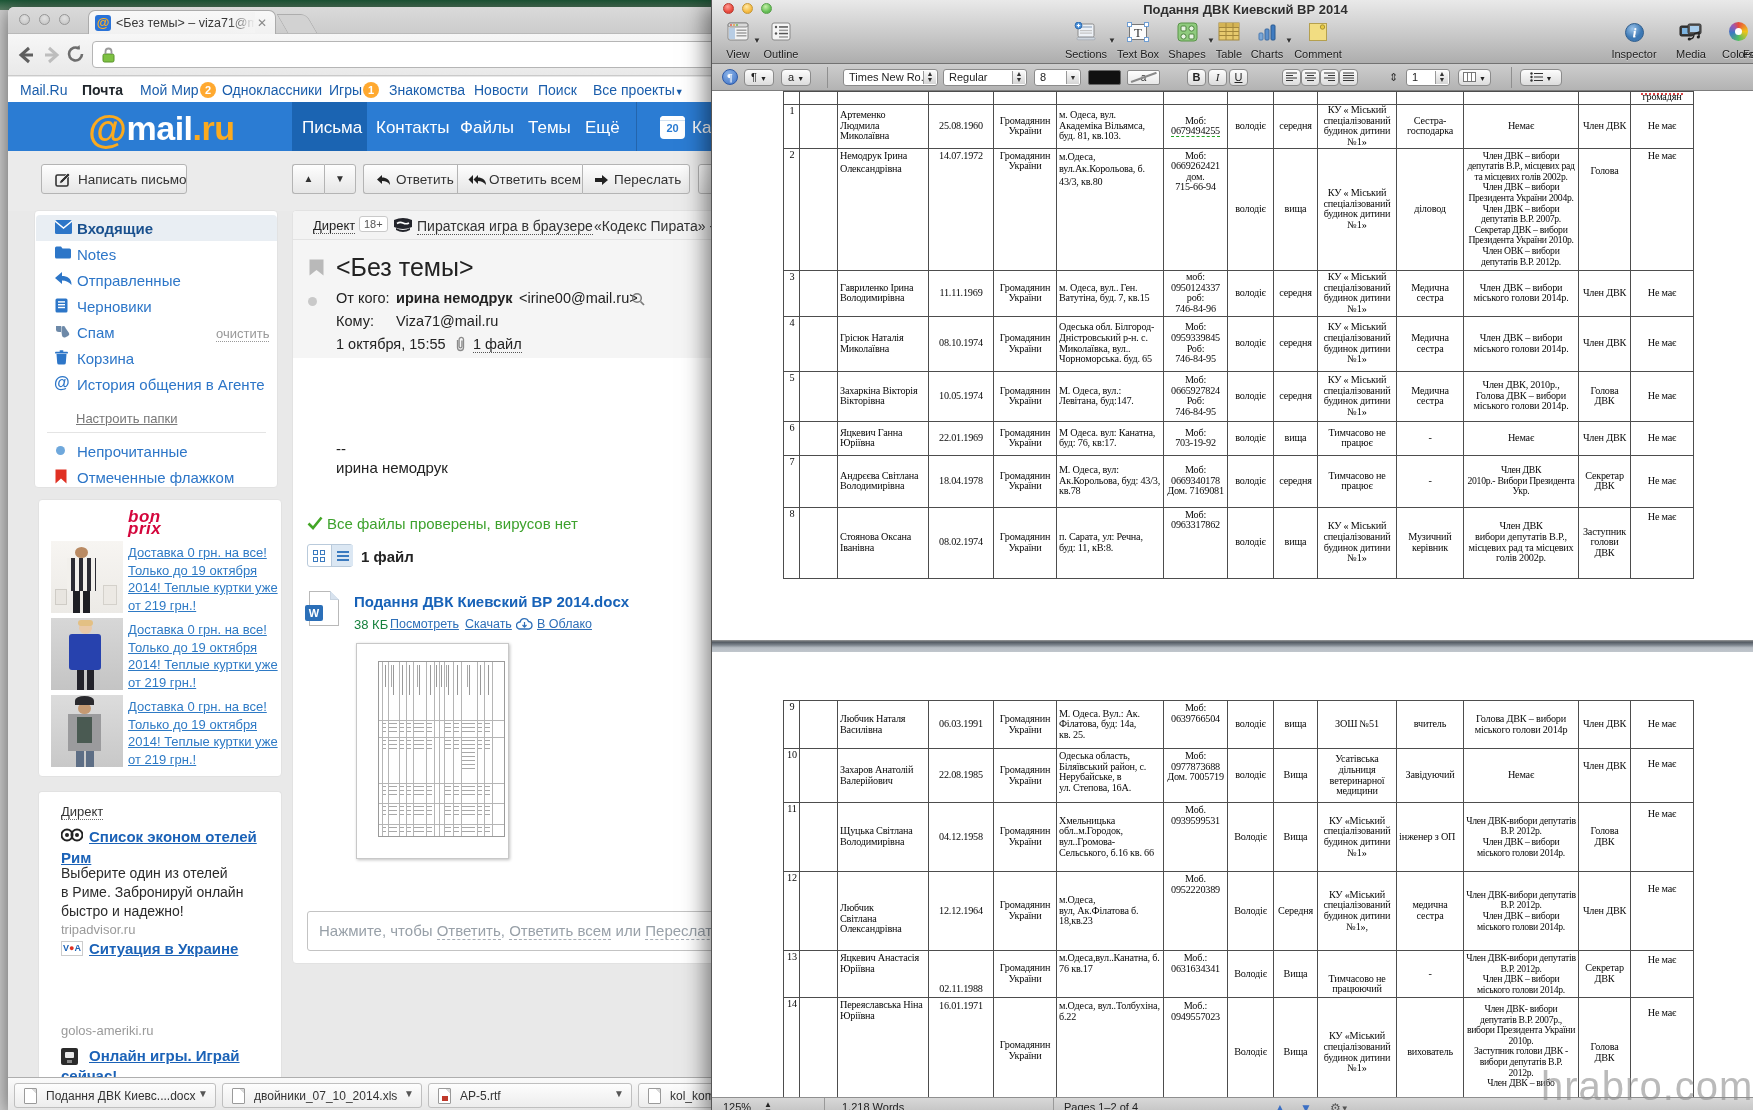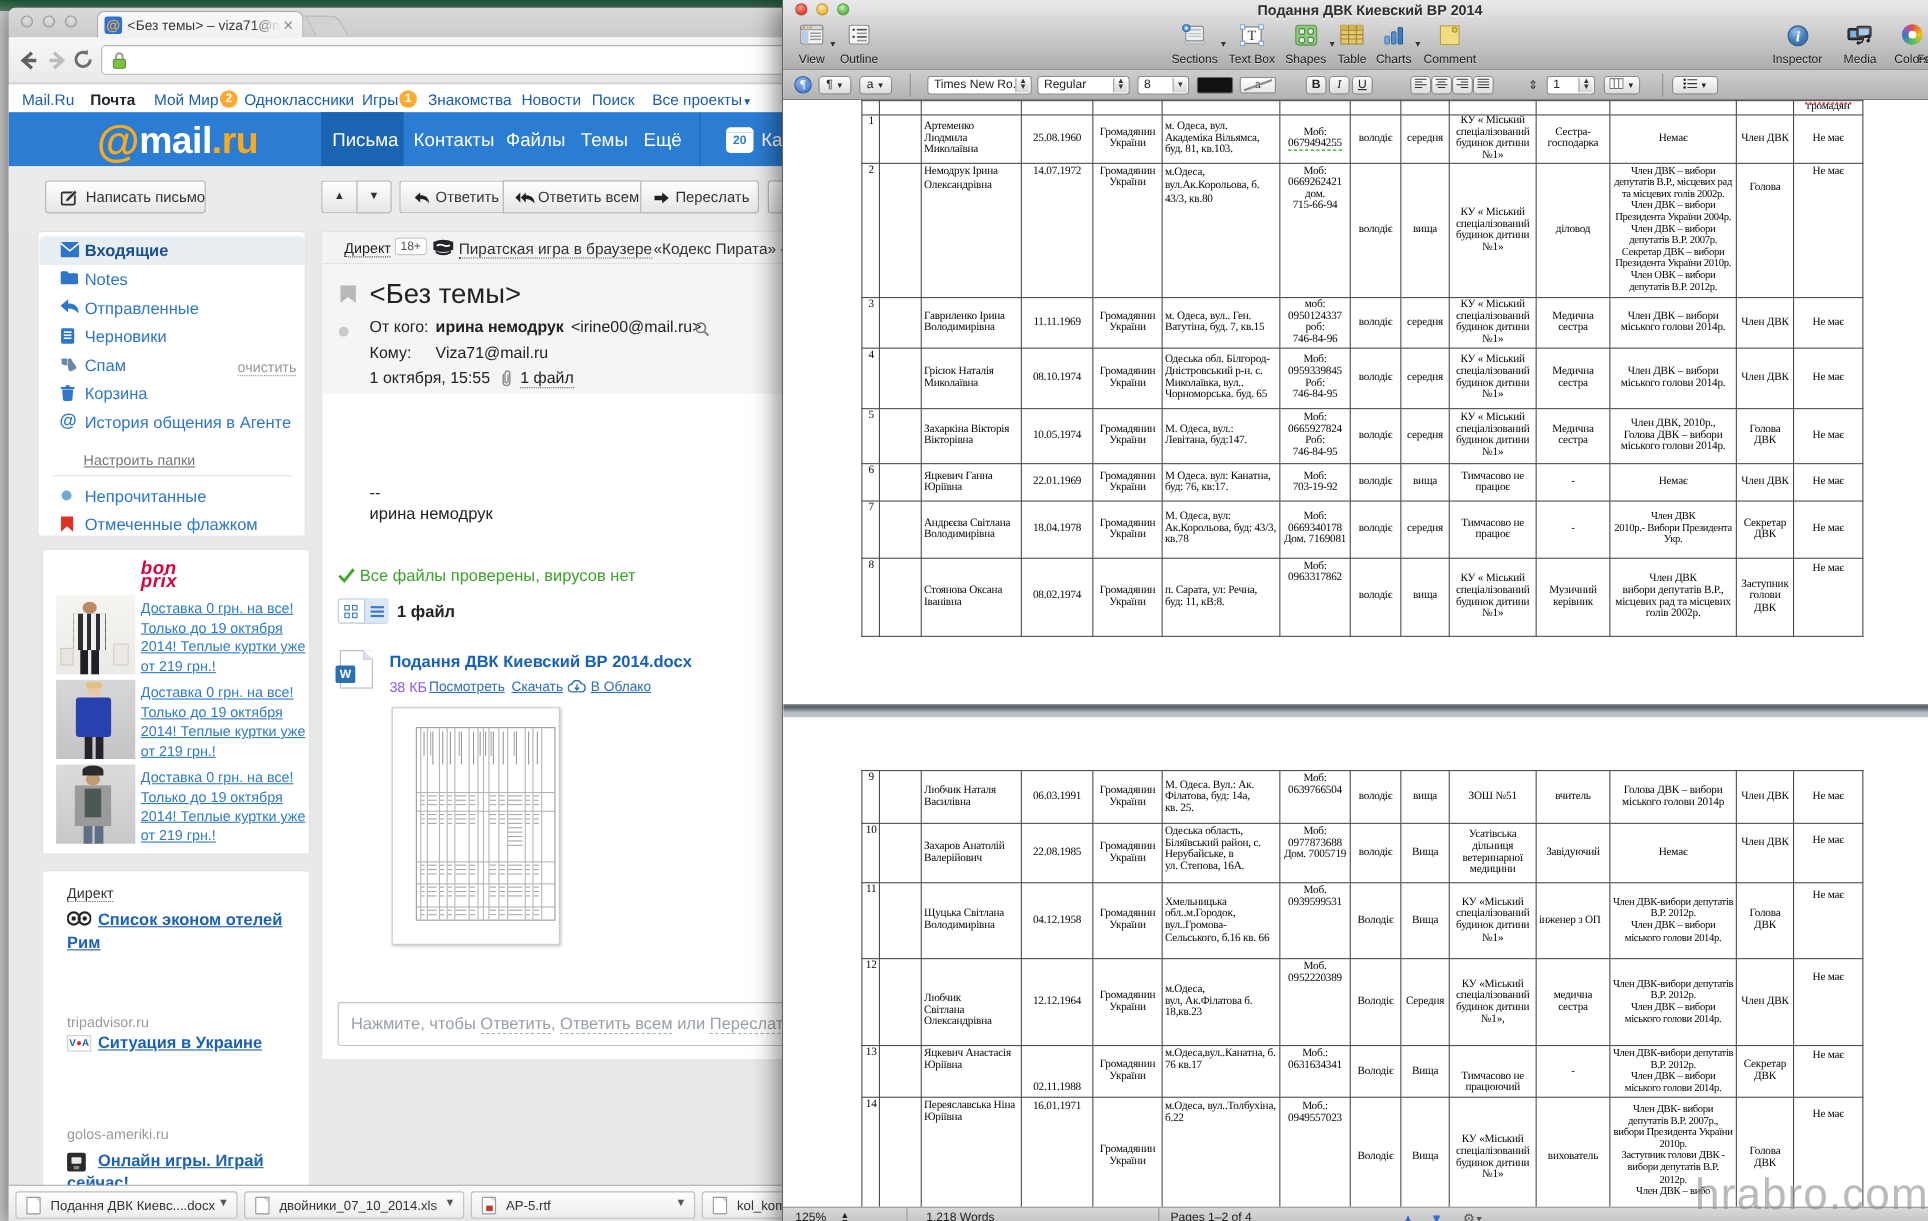--- a/index.html
+++ b/index.html
@@ -301,20 +301,21 @@
     <div class="a card" id="dircard">
       <div class="h">Директ</div>
       <svg class="a" style="left:22px;top:36px" width="22" height="15" viewBox="0 0 22 15">
           <circle cx="6" cy="7" r="5.5" fill="none" stroke="#222" stroke-width="2"></circle>
           <circle cx="16" cy="7" r="5.5" fill="none" stroke="#222" stroke-width="2"></circle>
           <circle cx="6" cy="7" r="2" fill="#222"></circle>
           <circle cx="16" cy="7" r="2" fill="#222"></circle>
         </svg>
       <div class="dl" style="left:50px;top:36px">Список эконом отелей</div>
       <div class="dl" style="left:22px;top:57px">Рим</div>
+      <div class="db" style="top:72px">Выберите один из отелей<br>в Риме. Забронируй онлайн<br>быстро и надежно!</div>
       <div class="dg" style="top:130px">tripadvisor.ru</div>
       <div class="a" style="left:22px;top:149px;width:22px;height:15px;background:#fff;border:1px solid #ccc;font-size:9px;font-weight:bold;color:#1b62b7;text-align:center;line-height:13px">V<span style="color:#e03023">●</span>A</div>
       <div class="dl" style="left:50px;top:148px">Ситуация в Украине</div>
       <div class="dg" style="top:231px">golos-ameriki.ru</div>
       <div class="a" style="left:22px;top:256px;width:17px;height:17px;background:#2a2a2a;border-radius:2px">
           <div class="a" style="left:4px;top:4px;width:9px;height:6px;background:#e8e8e8;border-radius:1px"></div>
           <div class="a" style="left:6px;top:12px;width:5px;height:3px;background:#888"></div>
         </div>
       <div class="dl" style="left:50px;top:255px">Онлайн игры. Играй</div>
       <div class="dl" style="left:22px;top:275px">сейчас!</div>
@@ -371,21 +372,21 @@
             <div class="a" style="left:5px;top:14px;width:12px;height:1.6px;background:#3a7abf"></div>
          </div>
       </div>
       <span class="a" style="left:68px;top:337px;font-size:15px;font-weight:bold;color:#222">1 файл</span>
       <div class="a" style="left:16px;top:380px;width:30px;height:35px">
         <div class="a" style="left:0;top:0;width:30px;height:35px;background:#fff;border:1px solid #b9b9b9"></div>
         <div class="a" style="right:0;top:0;width:9px;height:9px;background:linear-gradient(225deg,#fff 0 50%,#d7e2ee 50%);border-left:1px solid #c9d4e0;border-bottom:1px solid #c9d4e0"></div>
         <div class="a" style="left:-4px;top:14px;width:18px;height:16px;background:#2b6fb8;border-radius:2px;color:#fff;font-weight:bold;font-size:11px;text-align:center;line-height:16px">W</div>
       </div>
       <div class="a" id="fname" style="left:61px;top:382px">Подання ДВК Киевский ВР 2014.docx</div>
-      <span class="a" style="left:61px;top:406px;font-size:13px;color:#8b5cf6">38 КБ</span>
+      <span class="a" style="left:61px;top:406px;font-size:13px;color:#15803d">38 КБ</span>
       <span class="a blue-link" style="left:97px;top:406px;font-size:12.5px">Посмотреть</span>
       <span class="a blue-link" style="left:172px;top:406px;font-size:12.5px">Скачать</span>
       <svg class="a" style="left:223px;top:407px" width="17" height="12" viewBox="0 0 17 12">
           <path d="M4 11 A3.5 3.5 0 0 1 4 4 A4.5 4.5 0 0 1 12.5 3.5 A3.8 3.8 0 0 1 13 11 Z" fill="none" stroke="#2e6fb8" stroke-width="1.3"></path>
           <path d="M8.5 4 L8.5 9 M6.5 7 L8.5 9.2 L10.5 7" stroke="#2e6fb8" stroke-width="1.2" fill="none"></path>
         </svg>
       <span class="a blue-link" style="left:244px;top:406px;font-size:12.5px">В Облако</span>
       <div class="a" id="prev">
           <div class="a" style="left:21px;top:17px;width:127px;height:176px;border:1px solid #9a9a9a">
             <div class="a" style="left:3px;top:0;width:1px;height:100%;background:#b5b5b5"></div>

